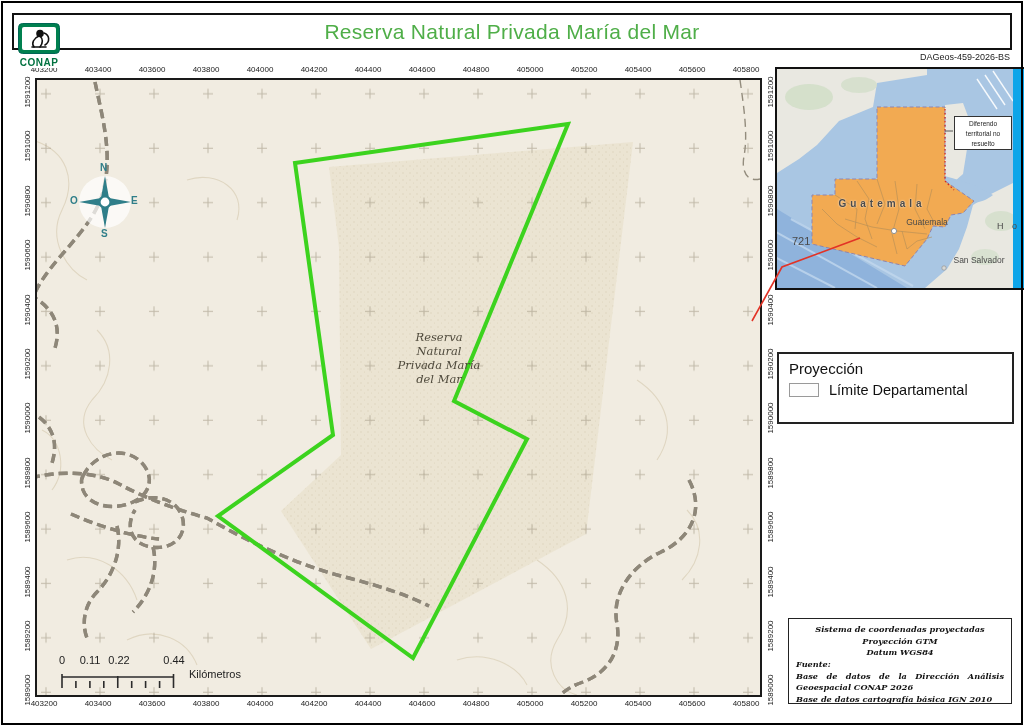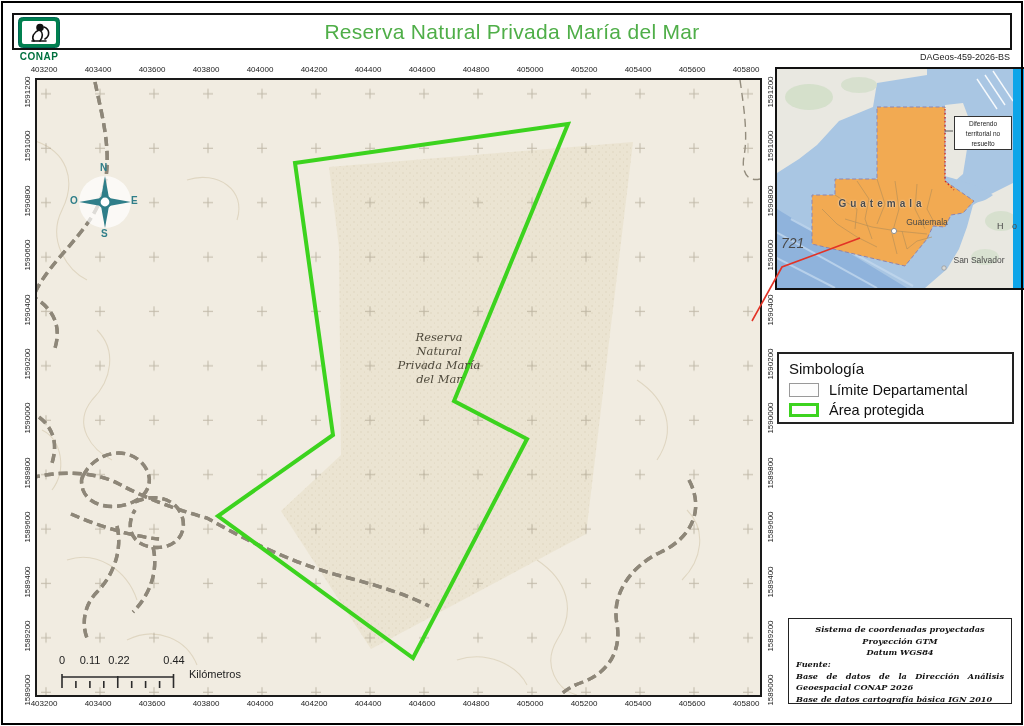--- a/index.html
+++ b/index.html
@@ -6,21 +6,21 @@
   body{width:1024px;height:726px;position:relative;background:#fff;
        font-family:"Liberation Sans",sans-serif;overflow:hidden;}
   .sheet{position:absolute;inset:0;background:#fff;border-radius:28px;}
   .sheet::after{content:'';position:absolute;inset:1px;border:2px solid #000;pointer-events:none;z-index:60;}
 
   
   .header-box{position:absolute;left:12px;top:13px;width:1000px;height:37px;
               border:2px solid #111;box-sizing:border-box;background:#fff;
               display:flex;align-items:center;justify-content:center;}
   .map-title{color:#4fae48;font-size:21px;letter-spacing:.3px;}
-  .logo-block{position:absolute;left:16px;top:17px;width:46px;text-align:center;z-index:5;}
+  .logo-block{position:absolute;left:16px;top:23px;width:46px;text-align:center;z-index:5;}
   .logo-text{display:block;color:#00713f;font-weight:bold;font-size:10px;letter-spacing:.5px;margin-top:-1px;background:#fff;}
   .doc-code{position:absolute;right:14px;top:52px;font-size:9px;color:#222;}
 
   
   .map-frame{position:absolute;left:35px;top:78px;width:727px;height:619px;
              border:2px solid #1a1a1a;box-sizing:border-box;background:#f1ece1;overflow:hidden;}
   .map-frame svg{display:block;}
   .reserve-label{position:absolute;left:317px;top:250px;width:170px;text-align:center;
                  font-family:"DejaVu Serif",serif;font-style:italic;font-size:11.5px;
                  line-height:14px;color:#4f4a3c;}
@@ -44,21 +44,21 @@
   .coord-y{transform:translate(-50%,-50%) rotate(-90deg);}
 
   
   .inset-box{position:absolute;left:775px;top:67px;width:276px;height:223px;
              border:2px solid #111;box-sizing:border-box;background:#0ea5e9;overflow:hidden;}
   .inset-box .ilabel{position:absolute;color:#4a4a4a;}
   .country-label{left:20px;top:129px;width:170px;text-align:center;font-size:10px;font-weight:bold;
                  letter-spacing:4px;color:#a09e99;text-shadow:0 0 2px #fff;}
   .capital-label{left:98px;top:148px;width:104px;text-align:center;font-size:8.5px;}
   .city-label{left:150px;top:186px;width:104px;text-align:center;font-size:8.5px;}
-  .road-number{left:4px;top:166px;font-size:14px;font-style:italic;color:#333;}
+  .road-number{left:15px;top:166px;font-size:11px;color:#333;}
   .honduras-frag{left:220px;top:152px;font-size:9px;letter-spacing:3px;color:#8a8a88;}
   .sea-frag{left:222px;top:70px;font-size:8px;font-style:italic;color:#5b7fc0;}
   .note-box{position:absolute;left:177px;top:47px;width:58px;height:34px;background:#fff;
             border:1px solid #333;box-sizing:border-box;font-size:6.5px;line-height:1.5;
             text-align:center;padding-top:2px;color:#222;}
 
   .legend-box{position:absolute;left:777px;top:352px;width:237px;height:72px;
               border:2px solid #222;box-sizing:border-box;background:#fff;padding:6px 10px;}
   .legend-title{font-size:15px;color:#111;margin-bottom:5px;}
   .legend-row{display:flex;align-items:center;margin-bottom:4px;}
@@ -263,28 +263,24 @@
     <div class="ilabel honduras-frag">H o</div>
     <div class="ilabel sea-frag">non</div>
     <div class="note-box">
       <div>Diferendo</div>
       <div>territorial no</div>
       <div>resuelto</div>
     </div>
   </div>
 
   <div class="legend-box">
-    <div class="legend-title">Simbología</div>
+    <div class="legend-title">Proyección</div>
     <div class="legend-row">
       <div class="swatch swatch-dept"></div>
       <span>Límite Departamental</span>
-    </div>
-    <div class="legend-row">
-      <div class="swatch swatch-prot"></div>
-      <span>Área protegida</span>
     </div>
   </div>
 
   <div class="credits-box">
     <div class="c-center">Sistema de coordenadas proyectadas</div>
     <div class="c-center">Proyección GTM</div>
     <div class="c-center">Datum WGS84</div>
     <div>Fuente:</div>
     <div class="c-just">Base de datos de la Dirección Análisis Geoespacial CONAP 2026</div>
     <div>Base de datos cartografía básica IGN 2010</div>

